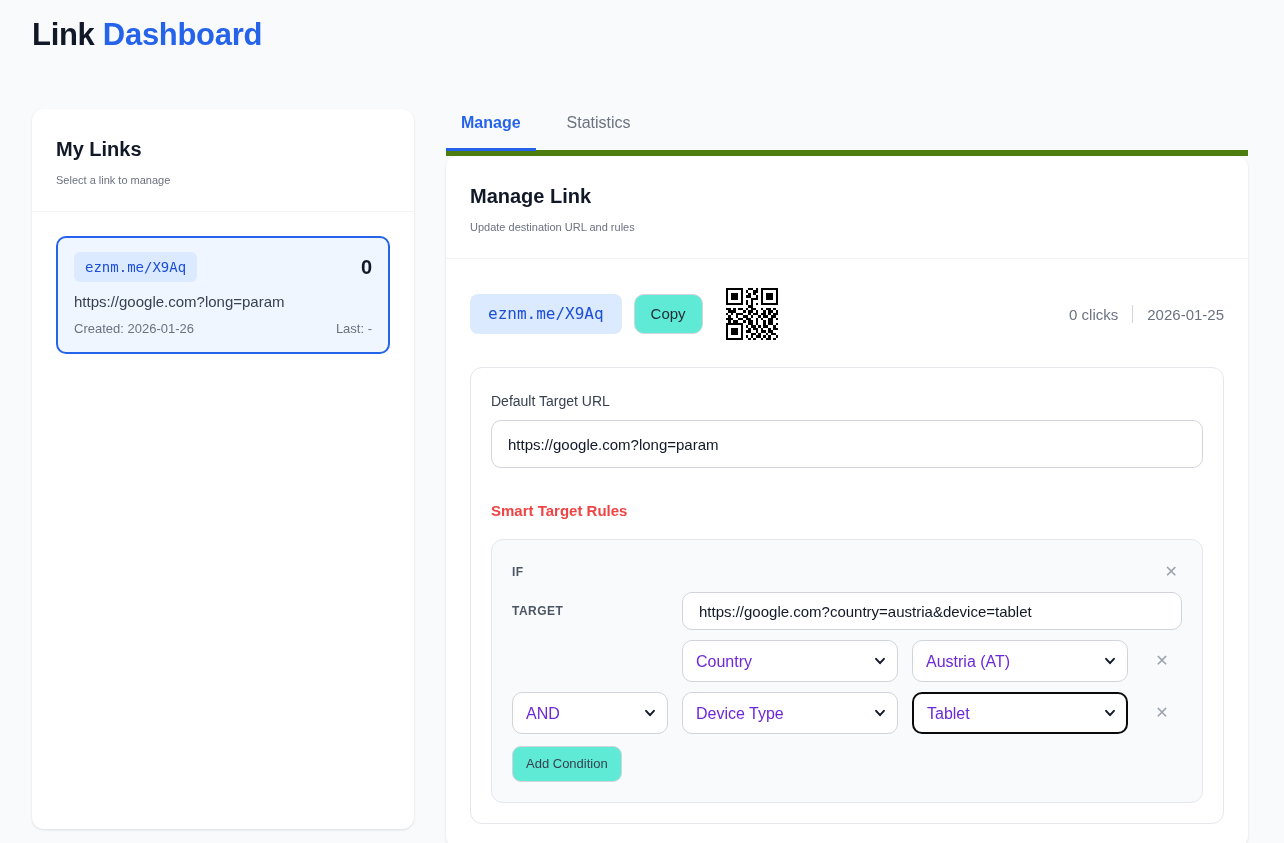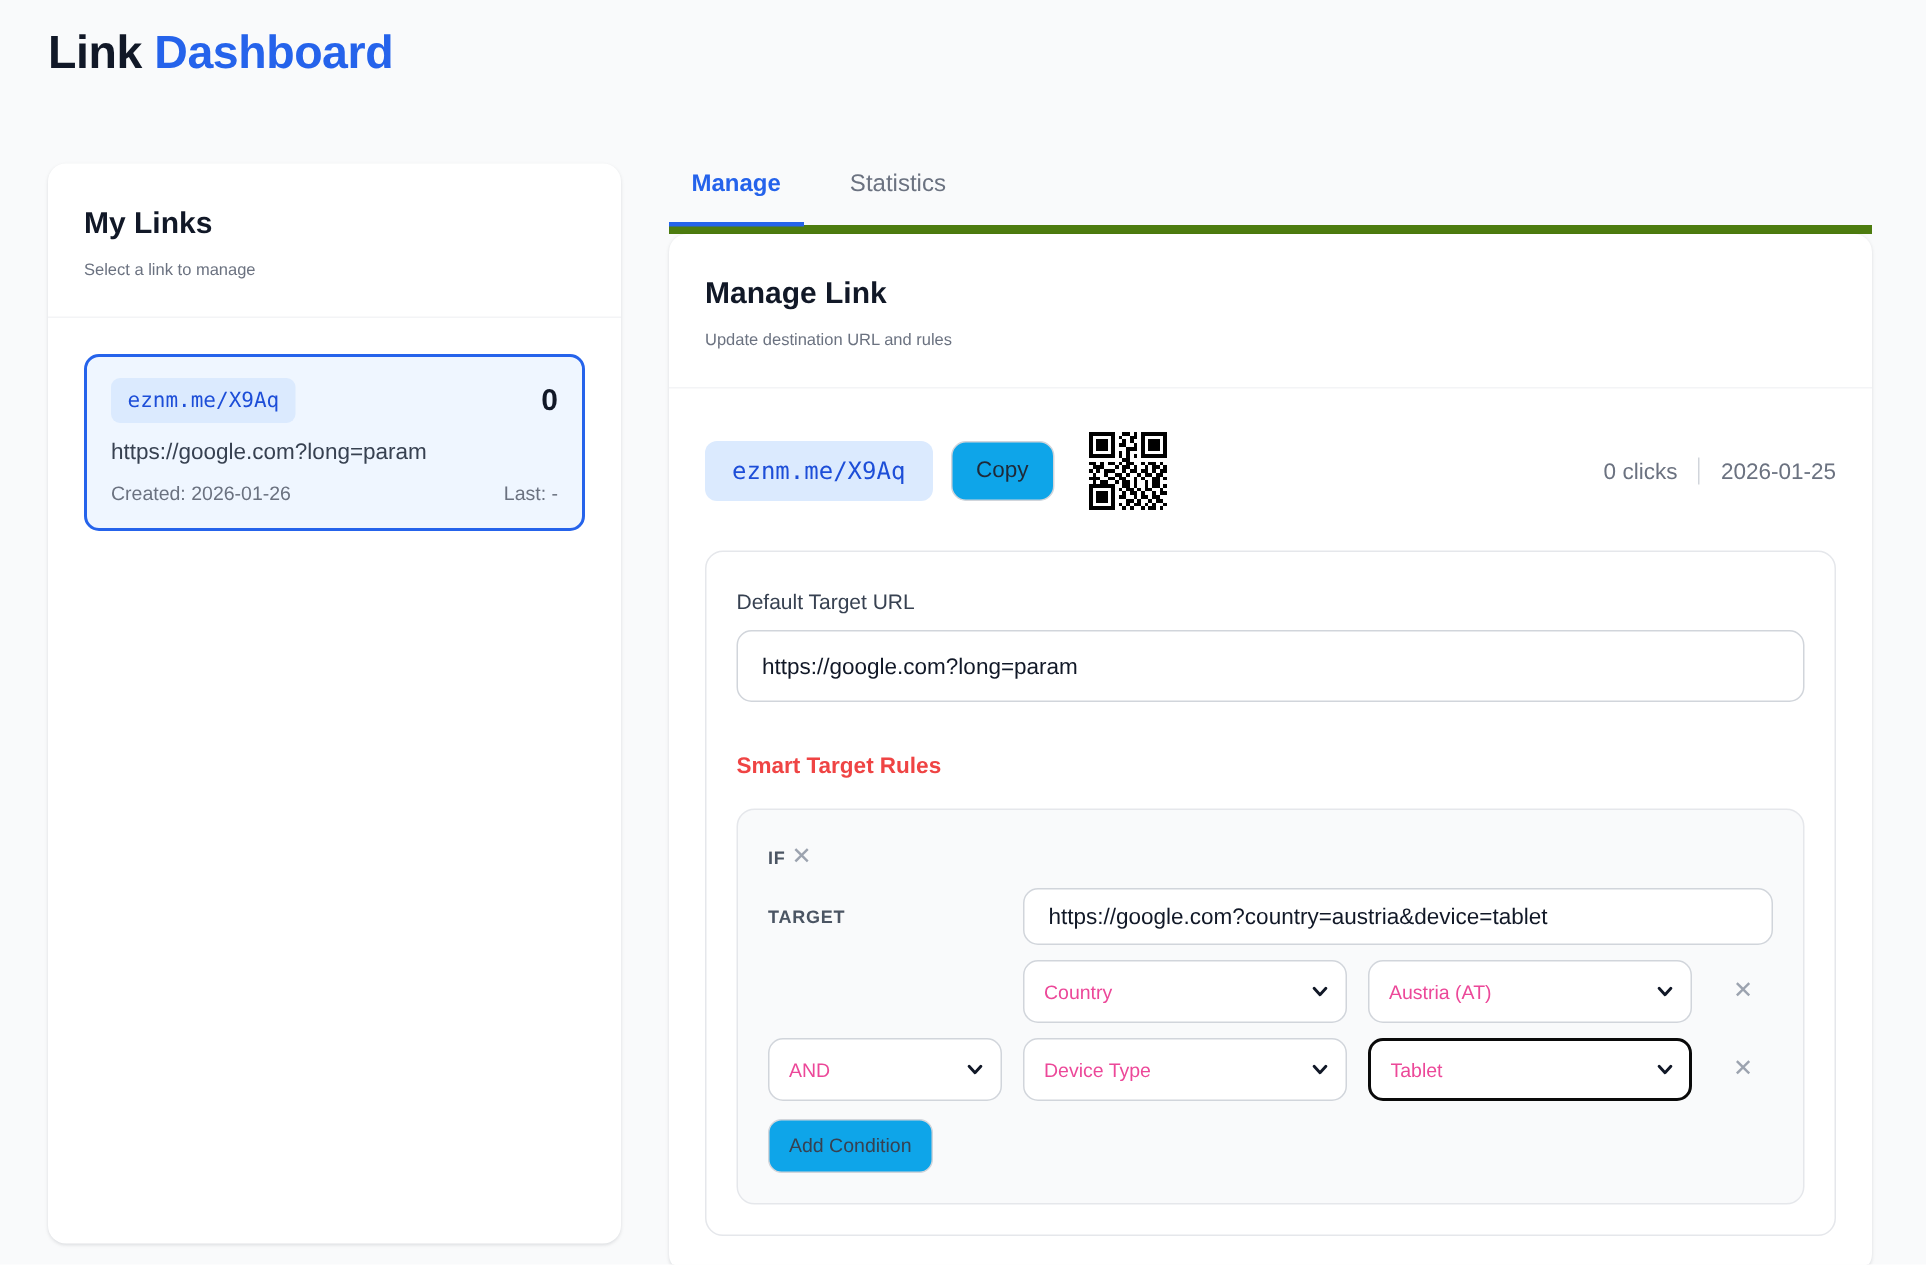--- a/index.html
+++ b/index.html
@@ -53,21 +53,21 @@
   .tab.active { color:#2563eb; font-weight:700; border-bottom-color:#2563eb; }
 
   .manage-body { padding:24px; }
 
   .link-row { display:flex; align-items:center; }
   .big-badge {
     font-family:"DejaVu Sans Mono", monospace; font-size:16px; color:#1d4ed8;
     background:#dbeafe; padding:10px 18px; border-radius:8px; line-height:20px;
   }
   .btn {
-    background:#0ea5e9; border:1px solid #d1d5db; border-radius:10px;
+    background:#5eead4; border:1px solid #d1d5db; border-radius:10px;
     color:#1f2937; font-size:15px; line-height:20px; padding:9px 16px;
     font-family:inherit; cursor:pointer;
   }
   .copy-btn { margin-left:12px; }
   .qr { margin-left:18px; width:62px; height:62px; display:block; }
   .qr svg { display:block; width:62px; height:62px; background:#fff; }
   .spacer { flex:1; }
   .meta-text { font-size:15px; color:#6b7280; }
   .vdiv { width:1px; height:18px; background:#d1d5db; margin:0 14px; }
 
@@ -75,39 +75,39 @@
   .form-box { margin-top:22px; border:1px solid #e5e7eb; border-radius:12px; padding:24px 20px 20px; }
   .field-label { display:block; font-size:14px; line-height:18px; color:#374151; margin-bottom:10px; }
   .text-input {
     width:100%; height:48px; border:1px solid #d1d5db; border-radius:10px;
     padding:0 16px; font-size:15px; color:#111827; background:#fff;
     font-family:inherit; outline:none;
   }
   .rules-title { margin:34px 0 20px; font-size:15px; font-weight:700; color:#ef4444; }
 
   .rule-box { background:#f9fafb; border:1px solid #e5e7eb; border-radius:12px; padding:20px; }
-  .rule-head { display:flex; align-items:center; margin-bottom:8px; }
+  .rule-head { display:flex; justify-content:space-between; align-items:center; margin-bottom:8px; }
   .rule-label { font-size:12px; font-weight:700; letter-spacing:.5px; color:#4b5563; }
   .x-btn { background:none; border:none; color:#9ca3af; font-size:16px; line-height:1;
            cursor:pointer; padding:4px; font-family:inherit; }
 
   .rule-grid {
     display:grid; grid-template-columns:156px 216px 216px 40px;
     column-gap:14px; row-gap:10px; align-items:center;
   }
   .cell-label { align-self:center; }
   .target-input { grid-column:2 / 5; height:38px; }
   .empty-cell { height:42px; }
   .cell-x { text-align:center; }
 
   .select-wrap { position:relative; }
   .select-wrap select {
     width:100%; height:42px; appearance:none; -webkit-appearance:none;
     background:#fff; border:1px solid #d1d5db; border-radius:10px;
-    padding:0 32px 0 13px; font-size:13px; color:#ec4899; font-family:inherit;
+    padding:0 32px 0 13px; font-size:16px; color:#6d28d9; font-family:inherit;
     outline:none; cursor:pointer;
   }
   .select-wrap.focused select { border:2px solid #0a0a0a; }
   .select-wrap .chev { position:absolute; right:11px; top:50%; margin-top:-7px; pointer-events:none; }
 
   .add-btn { margin-top:12px; font-size:13px; padding:7px 13px; border-radius:9px; color:#374151; }
 </style>
 </head>
 <body>
 

